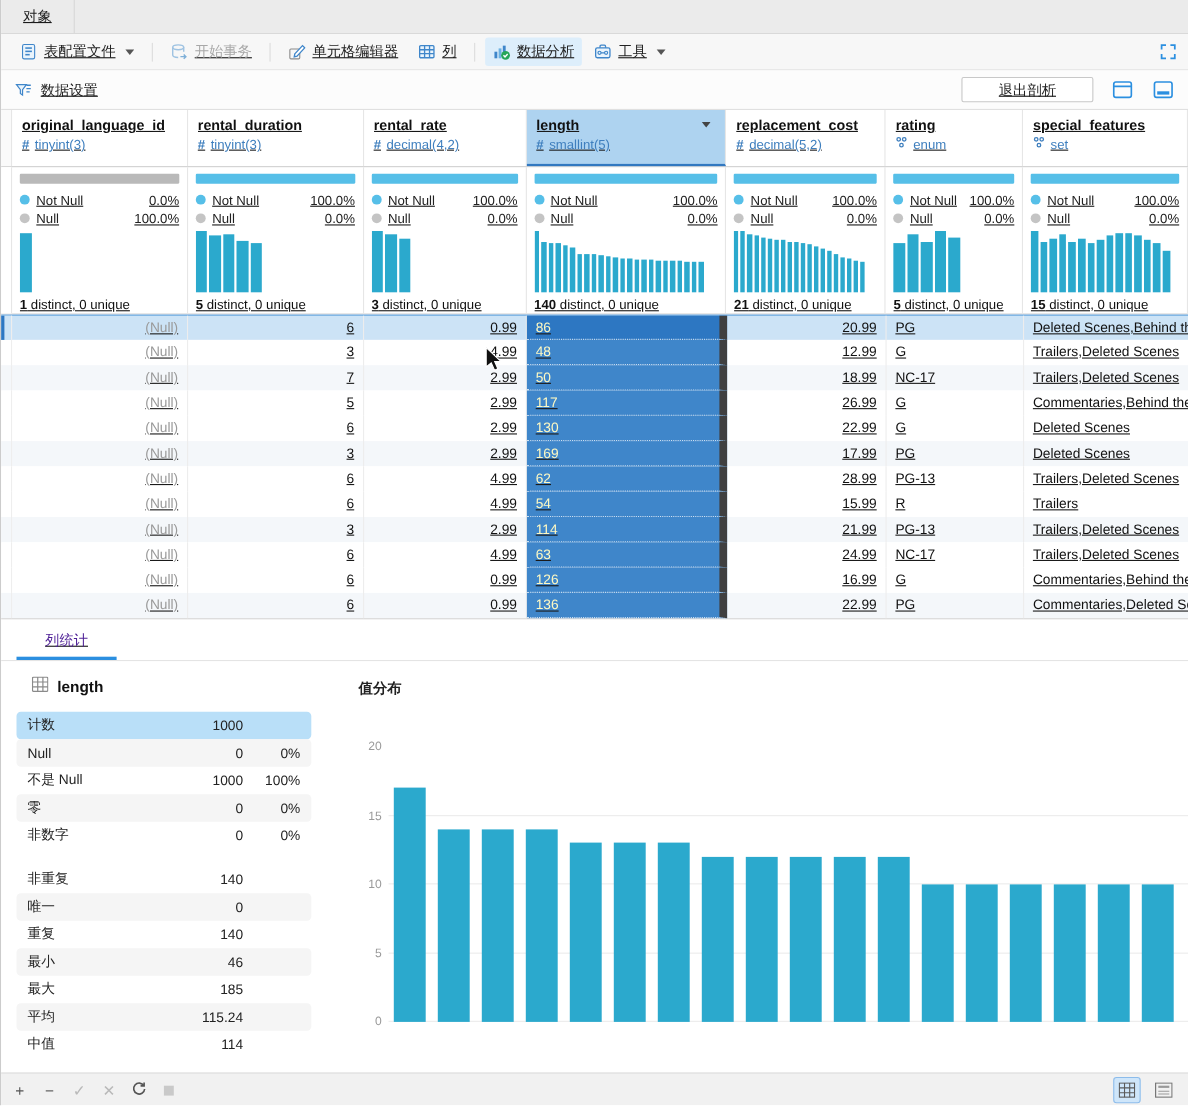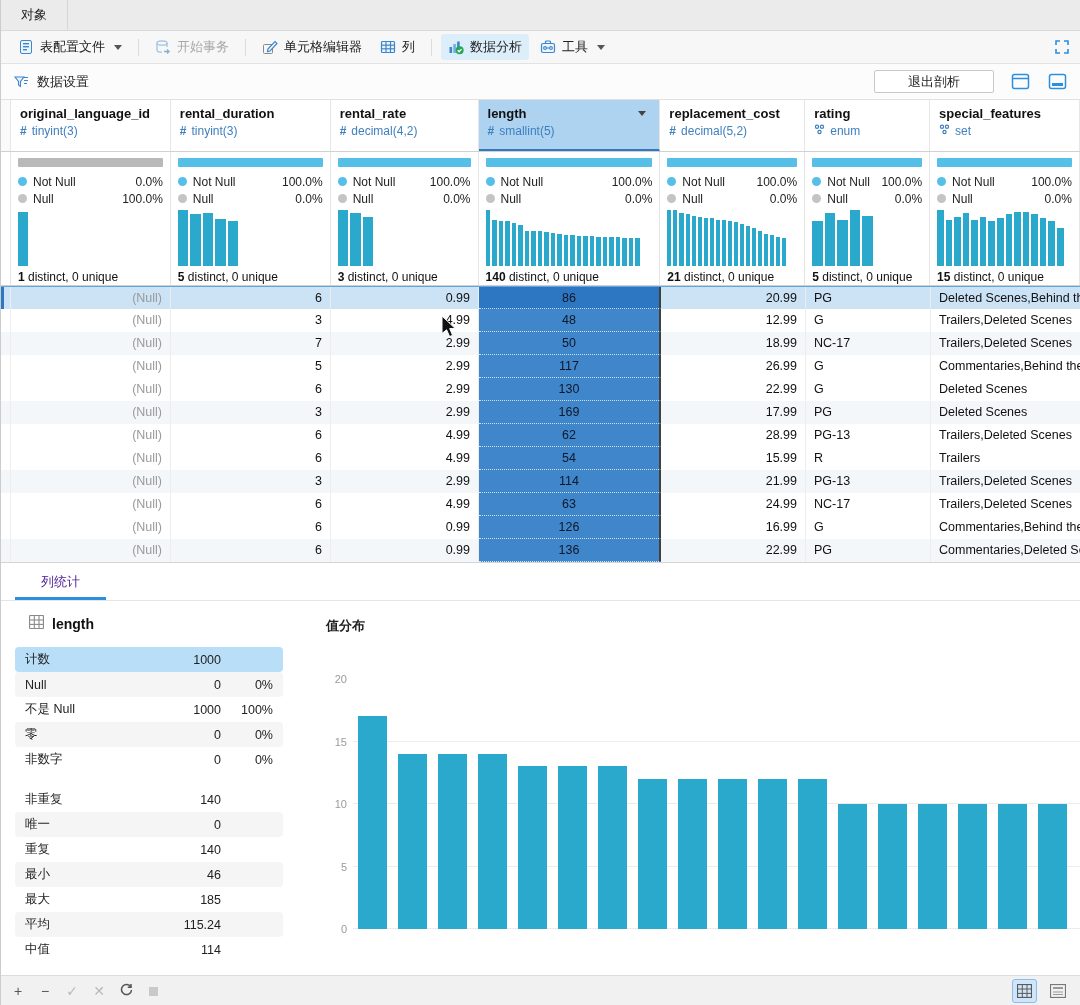--- a/index.html
+++ b/index.html
@@ -1,18 +1,18 @@
 <!DOCTYPE html>
 <html><head>
 <meta charset="utf-8">
 <style>
   * { margin:0; padding:0; box-sizing:border-box; }
   html,body { background:#fff; }
   body { font-family:"Liberation Sans","DejaVu Sans",sans-serif; color:#1a1a1a; }
-  .app { position:relative; width:1080px; height:1005px; background:#fff; overflow:hidden; border-left:1px solid #ccc; }
+  .app { position:relative; width:1080px; height:1005px; background:#fff; overflow:hidden; border-left:1px solid #ccc;text-decoration:underline; }
 
   
   .tabbar { height:31px; background:#ebebeb; display:flex; align-items:stretch; border-bottom:1px solid #d9d9d9; }
   .tab { display:flex; align-items:center; gap:7px; padding:0 20px; font-size:13px; color:#222; border-right:1px solid #d7d7d7; }
   .tab.active { background:#fff; border-bottom:1px solid #fff; }
   .tab-icon { width:15px; height:13px; display:inline-block; }
 
   
   .toolbar { height:33px; background:#f7f7f7; display:flex; align-items:center; padding:0 10px; gap:4px; border-bottom:1px solid #e2e2e2; }
   .titem { display:flex; align-items:center; gap:6px; padding:4px 7px; font-size:13px; color:#222; border-radius:3px; }
@@ -32,40 +32,40 @@
   .grid { border-top:1px solid #e0e0e0; }
   .grid-header { display:flex; height:52px; border-bottom:1px solid #d0d0d0; }
   .gutter-h { width:10px; border-right:1px solid #e6e6e6; background:#fafafa; }
   .hcell { padding:6px 13px 0 9px; border-right:1px solid #e6e6e6; position:relative; }
   .hcell.sel { background:#aed3f0; border-bottom:2px solid #3178c0; }
   .hname { font-size:13px; font-weight:bold; color:#111; white-space:nowrap; overflow:hidden; display:flex; align-items:center; }
   .hname .caret { margin-left:auto; border-top-color:#444; }
   .htype { font-size:12px; color:#3f7fbe; margin-top:3px; display:flex; align-items:center; gap:5px; white-space:nowrap; }
   .hash { font-weight:bold; font-size:12px; color:#3f7fbe; }
 
-  .grid-stats { display:flex; height:134px; border-bottom:1px solid #cfcfcf; }
+  .grid-stats { display:flex; height:134px; border-bottom:1px solid #cfcfcf;justify-content:center; }
   .gutter-s { width:10px; border-right:1px solid #e6e6e6; background:#fff; }
   .scell { padding:6px 7px 0 7px; border-right:1px solid #e6e6e6; }
   .topbar { height:9px; border-radius:1px; margin-bottom:6px; }
   .legend { display:flex; align-items:center; font-size:12px; color:#222; height:17px; }
   .dot { width:9px; height:9px; border-radius:50%; margin-right:6px; flex:none; }
   .lpct { margin-left:auto; }
   .hist { height:56px; display:flex; align-items:flex-end; gap:2px; margin-top:3px; overflow:hidden; }
   .hbar { background:#2ba9cd; flex:none; }
   .summary { font-size:12px; color:#111; margin-top:4px; white-space:nowrap; overflow:hidden; }
 
   .data-row { display:flex; height:23px; background:#fff; }
   .data-row.alt { background:#f4f7fa; }
   .data-row.selected { background:#cce3f6; border-top:1px solid #63a4de; }
   .gutter-d { width:10px; border-right:1px solid #eee; flex:none; }
   .data-row.selected .gutter-d { background:#cce3f6; border-left:3px solid #2d77c2; }
   .cell { font-size:12.5px; padding:0 8px; line-height:22px; border-right:1px solid #ededed; white-space:nowrap; overflow:hidden; flex:none; }
   .cell.num { text-align:right; color:#111; }
   .cell.null-cell { text-align:right; color:#9a9a9a; }
-  .cell.len { text-align:center; color:#0f172a; background:#3f86ca; border-right:2px solid #404040; border-bottom:1px dotted rgba(255,255,255,.75); }
+  .cell.len { text-align:left; color:#fef9c3; background:#3f86ca; border-right:7px solid #404040; border-bottom:1px dotted rgba(255,255,255,.75); }
   .data-row.selected .cell.len { background:#2d77c2; }
   .cell.txt { text-align:left; color:#111; }
 
   
   .bottom-panel { border-top:1px solid #d5d5d5; height:413px; background:#fff; }
   .panel-tabs { height:38px; display:flex; align-items:center; border-bottom:1px solid #e4e4e4; }
   .ptab { margin-left:28px; font-size:13px; color:#4c1d95; position:relative; height:100%; display:flex; align-items:center; padding:0 12px; }
   .ptab::after { content:""; position:absolute; left:-14px; right:-14px; bottom:0; height:3px; background:#2b8fe0; }
   .panel-body { position:relative; height:374px; }
 

